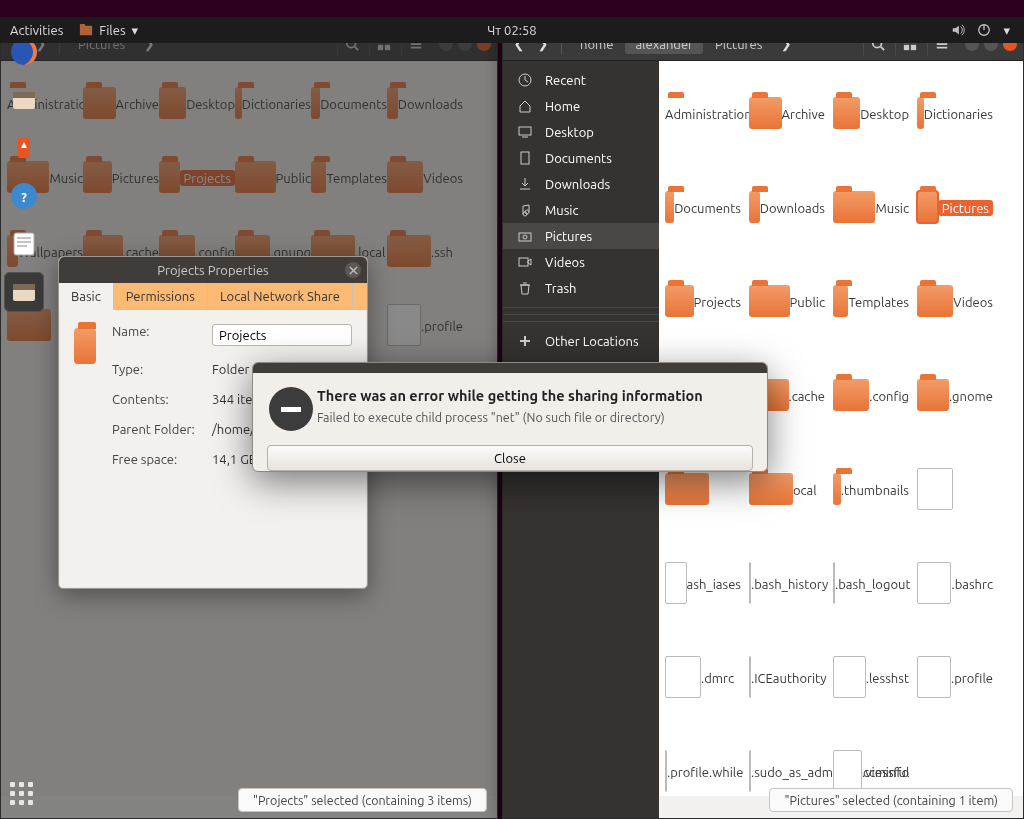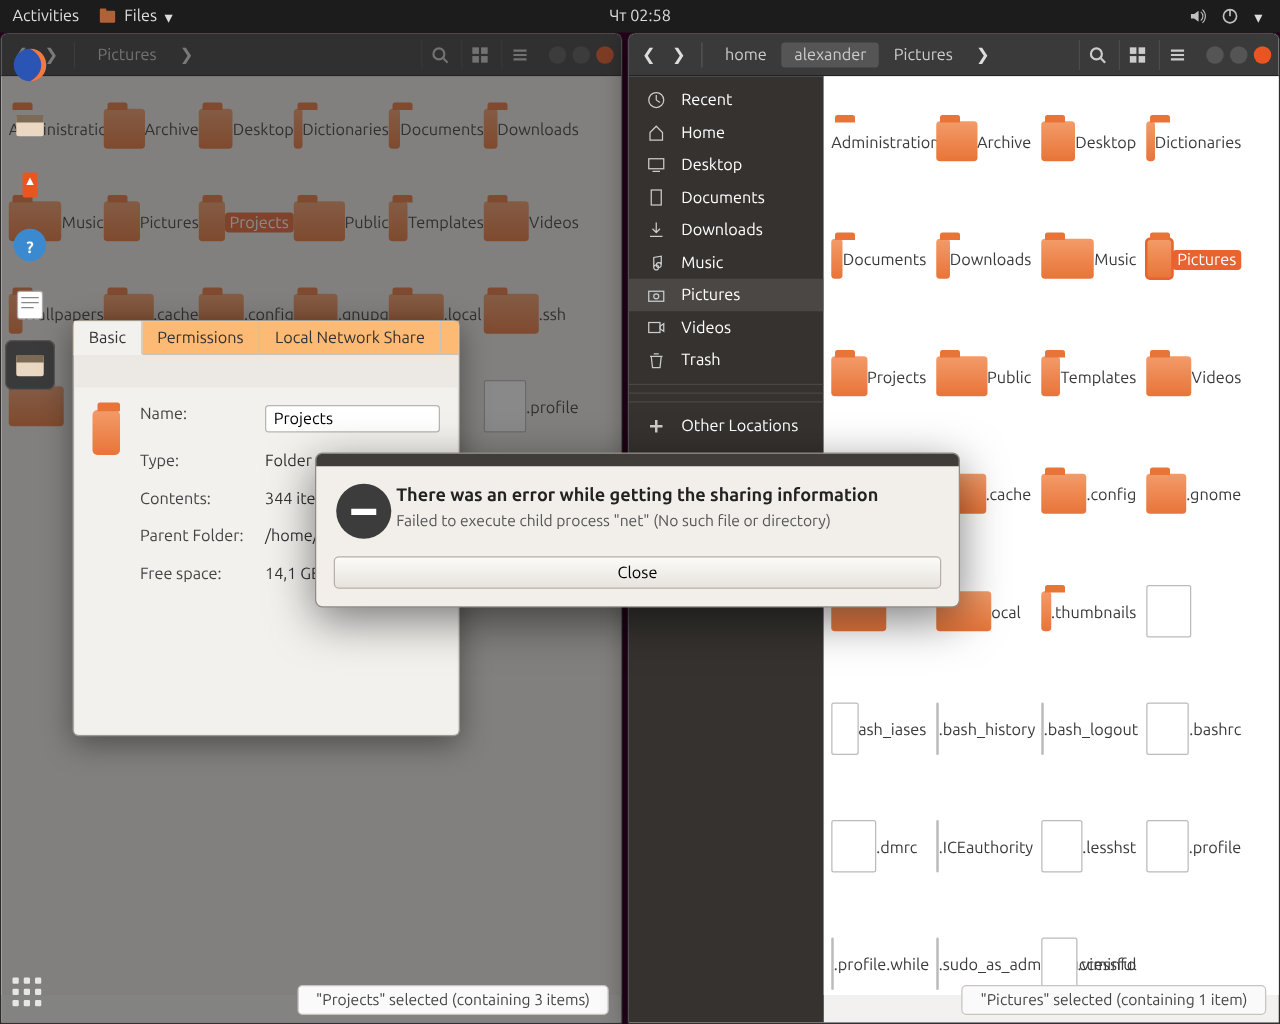--- a/index.html
+++ b/index.html
@@ -1,19 +1,19 @@
 <!DOCTYPE html>
 <html><head>
 <meta charset="utf-8">
 <style>
 * { margin: 0; padding: 0; box-sizing: border-box; font-family: "Ubuntu", "Segoe UI", sans-serif; font-size: 13px; }
 html, body { width: 1024px; height: 819px; overflow: hidden; background: #2c001e; color: #d0d0d0; }
 
 
-.topbar { position: absolute; top: 0; left: 0; right: 0; height: 26px; background: #1c1c1c; display: flex; align-items: center; color: #ddd; z-index: 5; }
+.topbar { position: absolute; top: 17px; left: 0; right: 0; height: 26px; background: #1c1c1c; display: flex; align-items: center; color: #ddd; z-index: 5; }
 .topbar .left { display: flex; gap: 16px; padding: 0 10px; align-items: center; }
 .topbar .center { position: absolute; left: 50%; transform: translateX(-50%); }
 .topbar .right { margin-left: auto; display: flex; gap: 12px; padding: 0 14px; align-items: center; }
 .topbar .ico { width: 14px; height: 14px; opacity: .85; }
 
 
 .launcher { position: absolute; left: 0; top: 26px; bottom: 0; width: 48px; background: rgba(40,40,40,.0); z-index: 4; display: flex; flex-direction: column; align-items: center; padding-top: 6px; gap: 8px; }
 .launcher .app { width: 40px; height: 40px; border-radius: 6px; display:flex;align-items:center;justify-content:center; }
 .launcher .app.active { background: #3a3a3a; box-shadow: inset 0 0 0 1px #555; }
 .launcher .grid-dots { position: absolute; bottom: 14px; left: 10px; display: grid; grid-template-columns: repeat(3,5px); grid-template-rows: repeat(3,5px); gap:4px;}
@@ -67,21 +67,21 @@
 .prow input{ padding:3px 6px;border:1px solid #b9b5af;border-radius:3px;width:140px;background:#fff;font-size:13px;}
 
 
 .err{ position:absolute;left:252px;top:362px;width:516px;background:#f2efeb;border:1px solid #8e8a84;border-radius:6px;z-index:10;box-shadow:0 10px 36px rgba(0,0,0,.5);color:#333;}
 .err-top{ height:10px;background:#3f3c39;border-radius:5px 5px 0 0;}
 .err-body{ padding:14px 18px 14px 16px;display:flex;gap:4px;align-items:flex-start;}
 .err-ico{ width:44px;height:44px;border-radius:50%;background:#3c3c3c;display:flex;align-items:center;justify-content:center;flex-shrink:0;}
 .err-ico .bar{ width:20px;height:5px;background:#fff;}
 .err h3{ font-size:14.5px;font-weight:600;color:#222;margin-bottom:6px;}
 .err p{ font-size:12.5px;color:#555;}
-.err-foot{ padding:0 14px 14px;}
+.err-foot{ padding:0 14px 0;}
 .err-foot button{ width:100%;padding:5px;border:1px solid #b6b0a8;border-radius:4px;background:linear-gradient(#fcfbf9,#e7e3dd);font-size:13px;}
 
 svg{ display:block;}
 </style>
 </head>
 <body>
 
 <div class="topbar">
   <div class="left">
     <span>Activities</span>
@@ -534,20 +534,29 @@
         <div class="iconcell tall">
           <div class="file"></div>
           <span class="lbl">.viminfo</span>
         </div>
       </div>
   </div>
   <div class="naut-status">"Pictures" selected  (containing 1 item)</div>
 </div>
 
 <div class="props">
+  <div class="props-title">
+    <span>Projects Properties</span>
+    <div class="cx">
+        <svg width="9" height="9" viewBox="0 0 10 10">
+          <line x1="1" y1="1" x2="9" y2="9" stroke="#bbb" stroke-width="1.6"></line>
+          <line x1="9" y1="1" x2="1" y2="9" stroke="#bbb" stroke-width="1.6"></line>
+        </svg>
+      </div>
+  </div>
   <div class="tabs">
     <div class="tab active">Basic</div>
     <div class="tab">Permissions</div>
     <div class="tab">Local Network Share</div>
   </div>
   <div class="props-body">
     <div style="display:flex;gap:16px;">
       <div class="big-fld"></div>
       <div style="flex:1;">
         <div class="prow">

